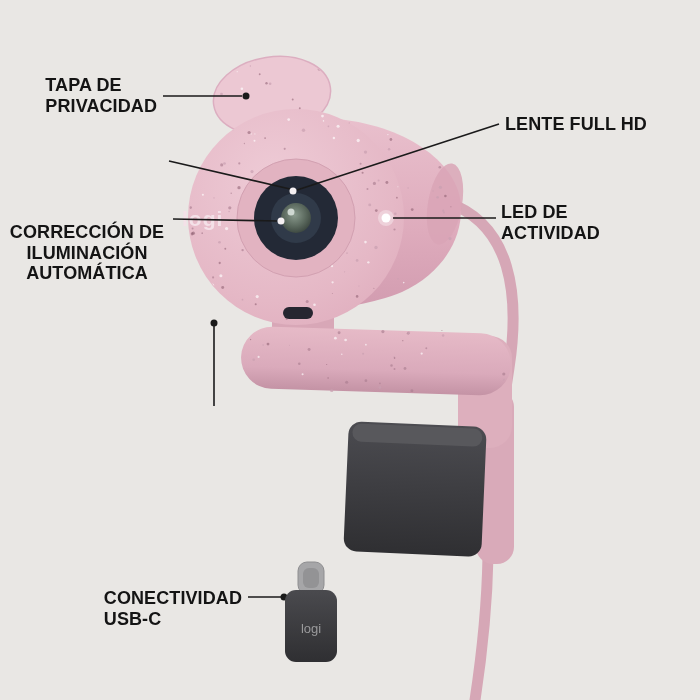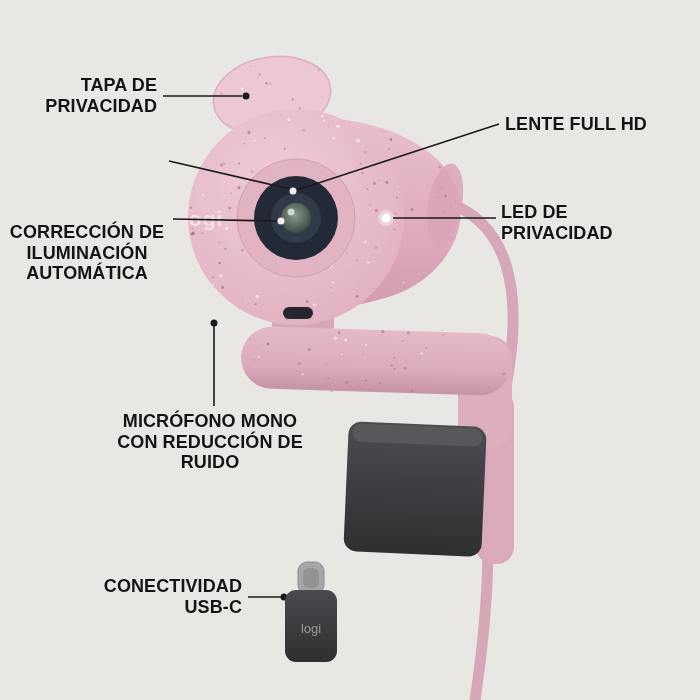--- a/index.html
+++ b/index.html
@@ -9,21 +9,21 @@
   .stage > svg { position:absolute; left:0; top:0; }
   .label {
     position:absolute;
     font-weight:bold;
     font-size:18px;
     line-height:1.15;
     color:#141414;
     white-space:pre-line;
     letter-spacing:0.1px;
   }
-  .align-right  { text-align:right; }
+  .align-right  { text-align:left; }
   .align-center { text-align:center; }
   .align-left   { text-align:left; }
 </style>
 </head>
 <body>
 
 <div class="stage">
 
   <svg width="700" height="700" viewBox="0 0 700 700">
     <defs>
@@ -434,20 +434,17 @@
     </g>
   </svg>
 
   <div class="label align-right" style="top:75px;  right:543px;">TAPA DE
 PRIVACIDAD</div>
   <div class="label align-center" style="top:222px; left:4px; width:166px;">CORRECCIÓN DE
 ILUMINACIÓN
 AUTOMÁTICA</div>
   <div class="label align-left" style="top:114px; left:505px;text-align:center;">LENTE FULL HD</div>
   <div class="label align-left" style="top:202px; left:501px;">LED DE
-PRIVACIDAD</div>
-  <div class="label align-center" style="top:411px; left:104px; width:212px;">MICRÓFONO MONO
-CON REDUCCIÓN DE
-RUIDO</div>
-  <div class="label align-right" style="top:576px; right:458px;">CONECTIVIDAD
+ACTIVIDAD</div>
+  <div class="label align-right" style="top:588px; right:458px;">CONECTIVIDAD
 USB-C</div>
 
 </div>
 
 </body></html>

